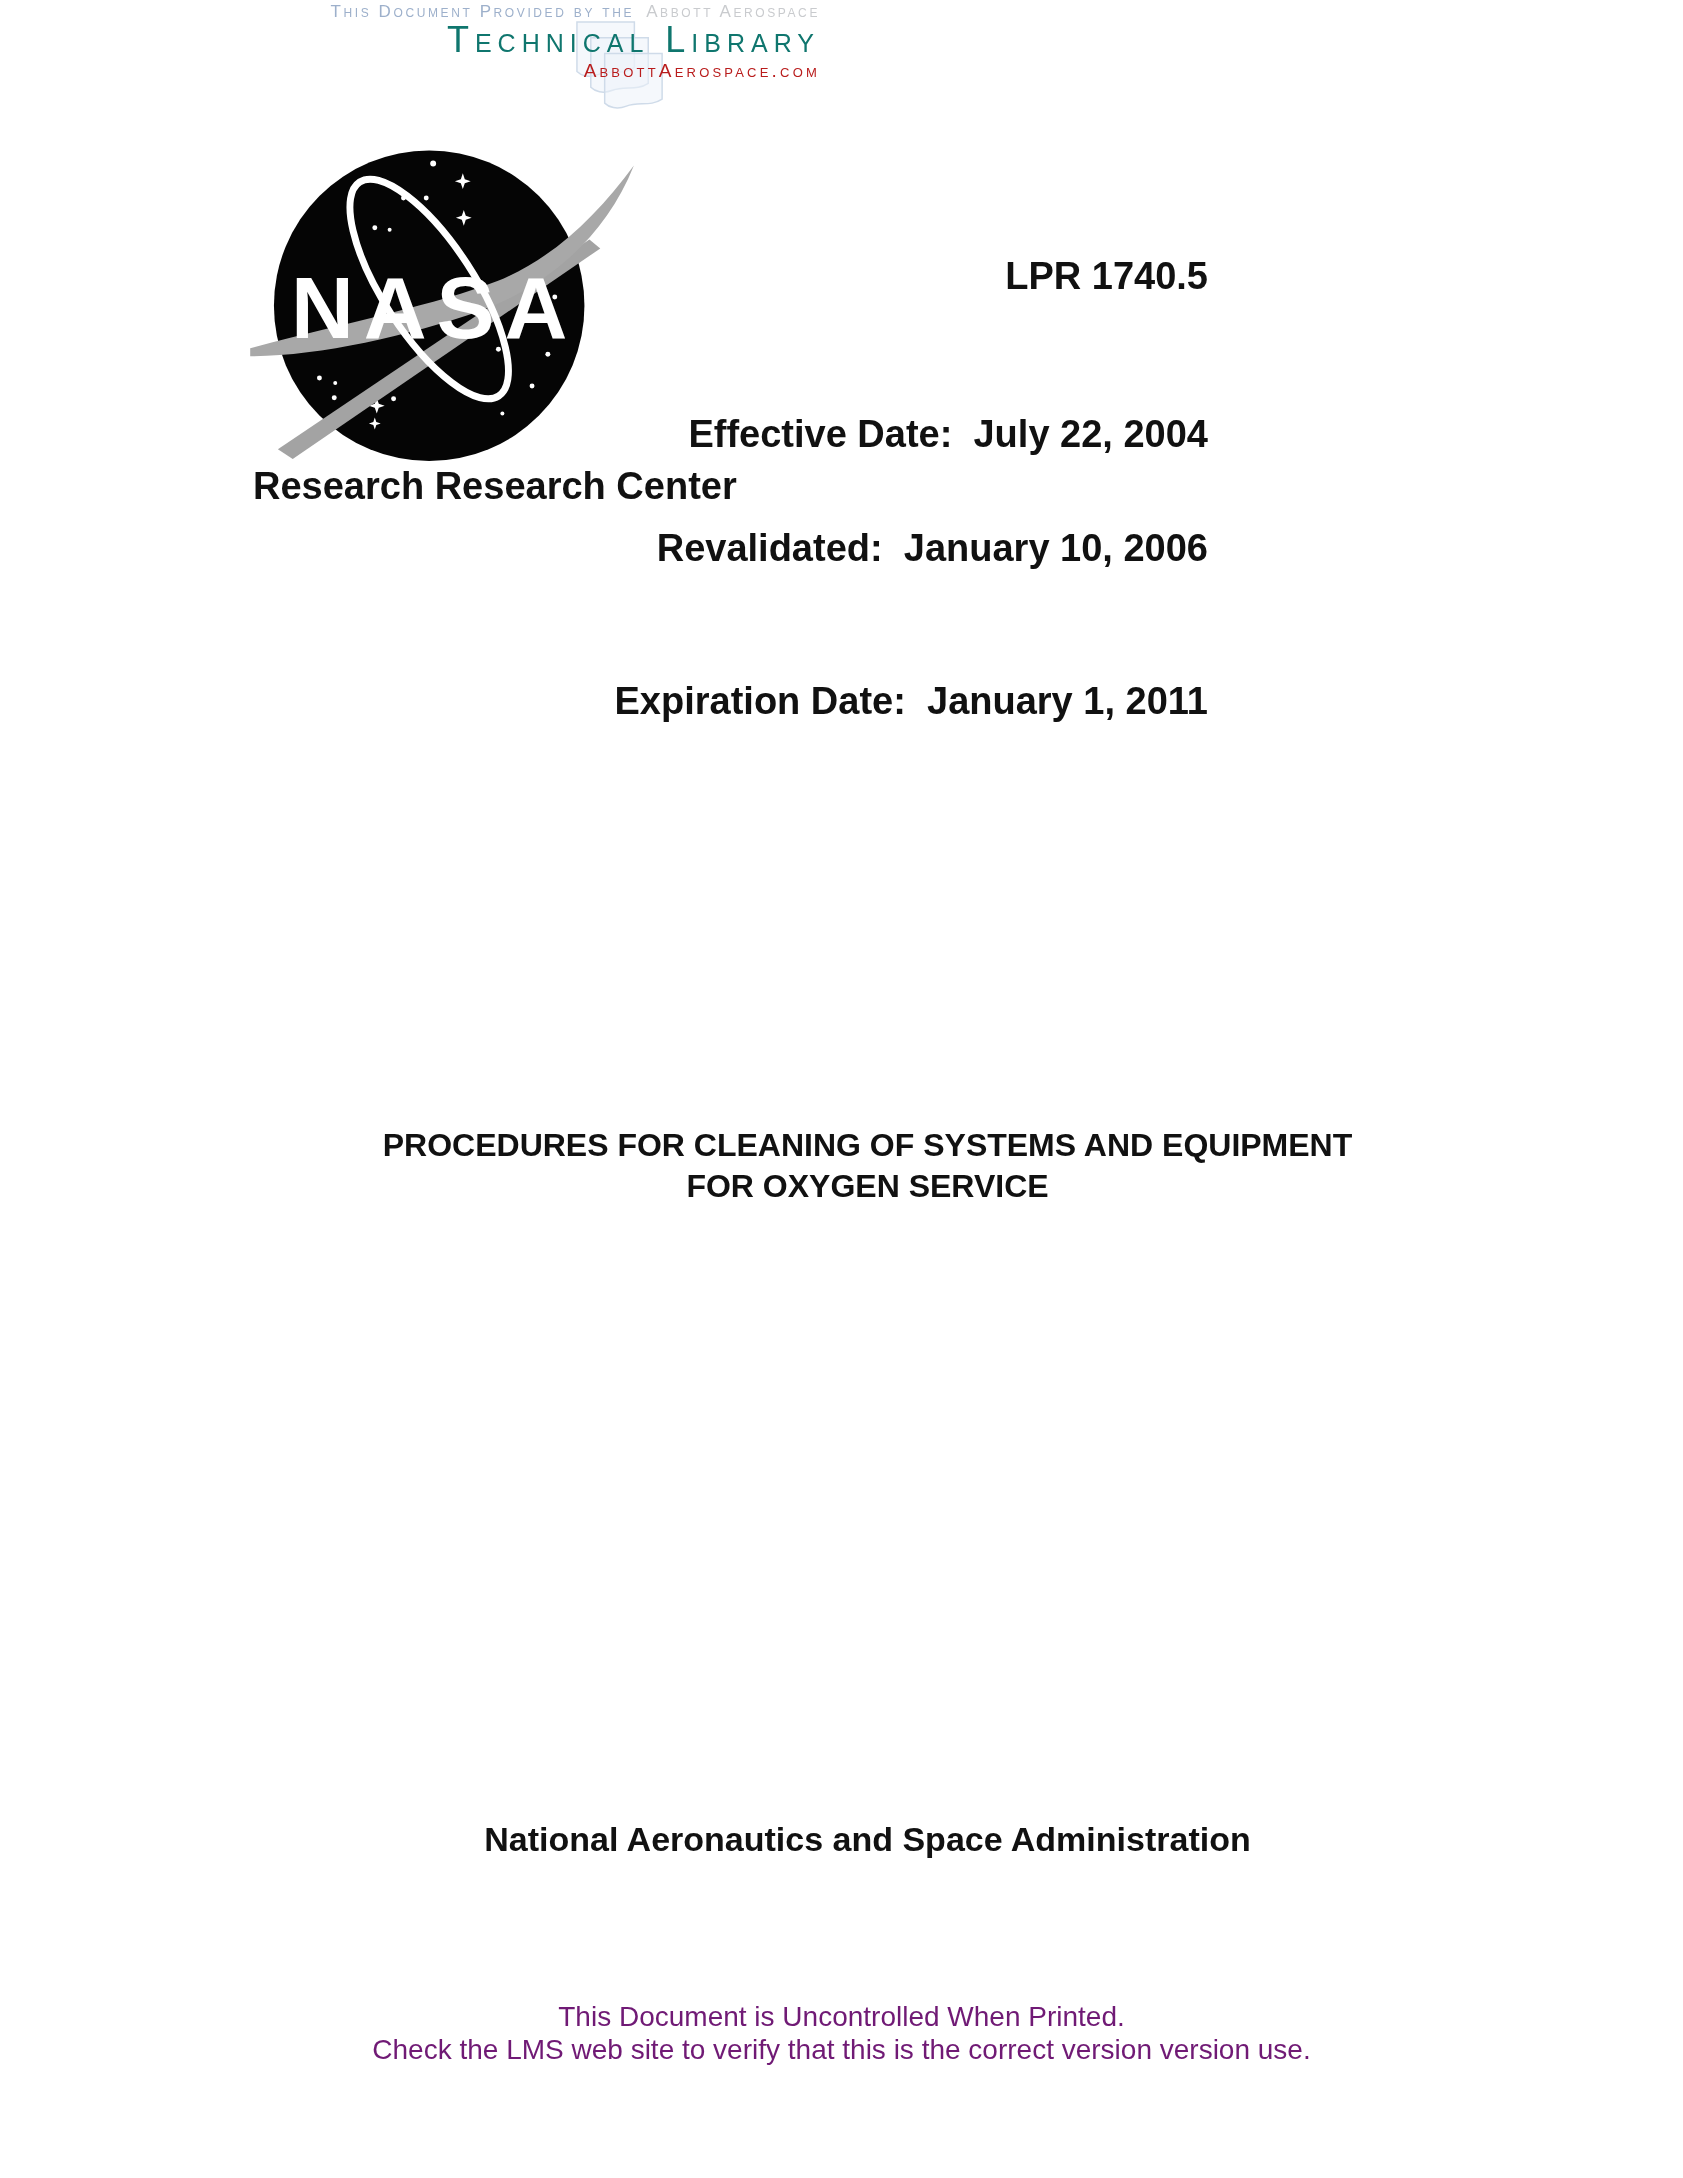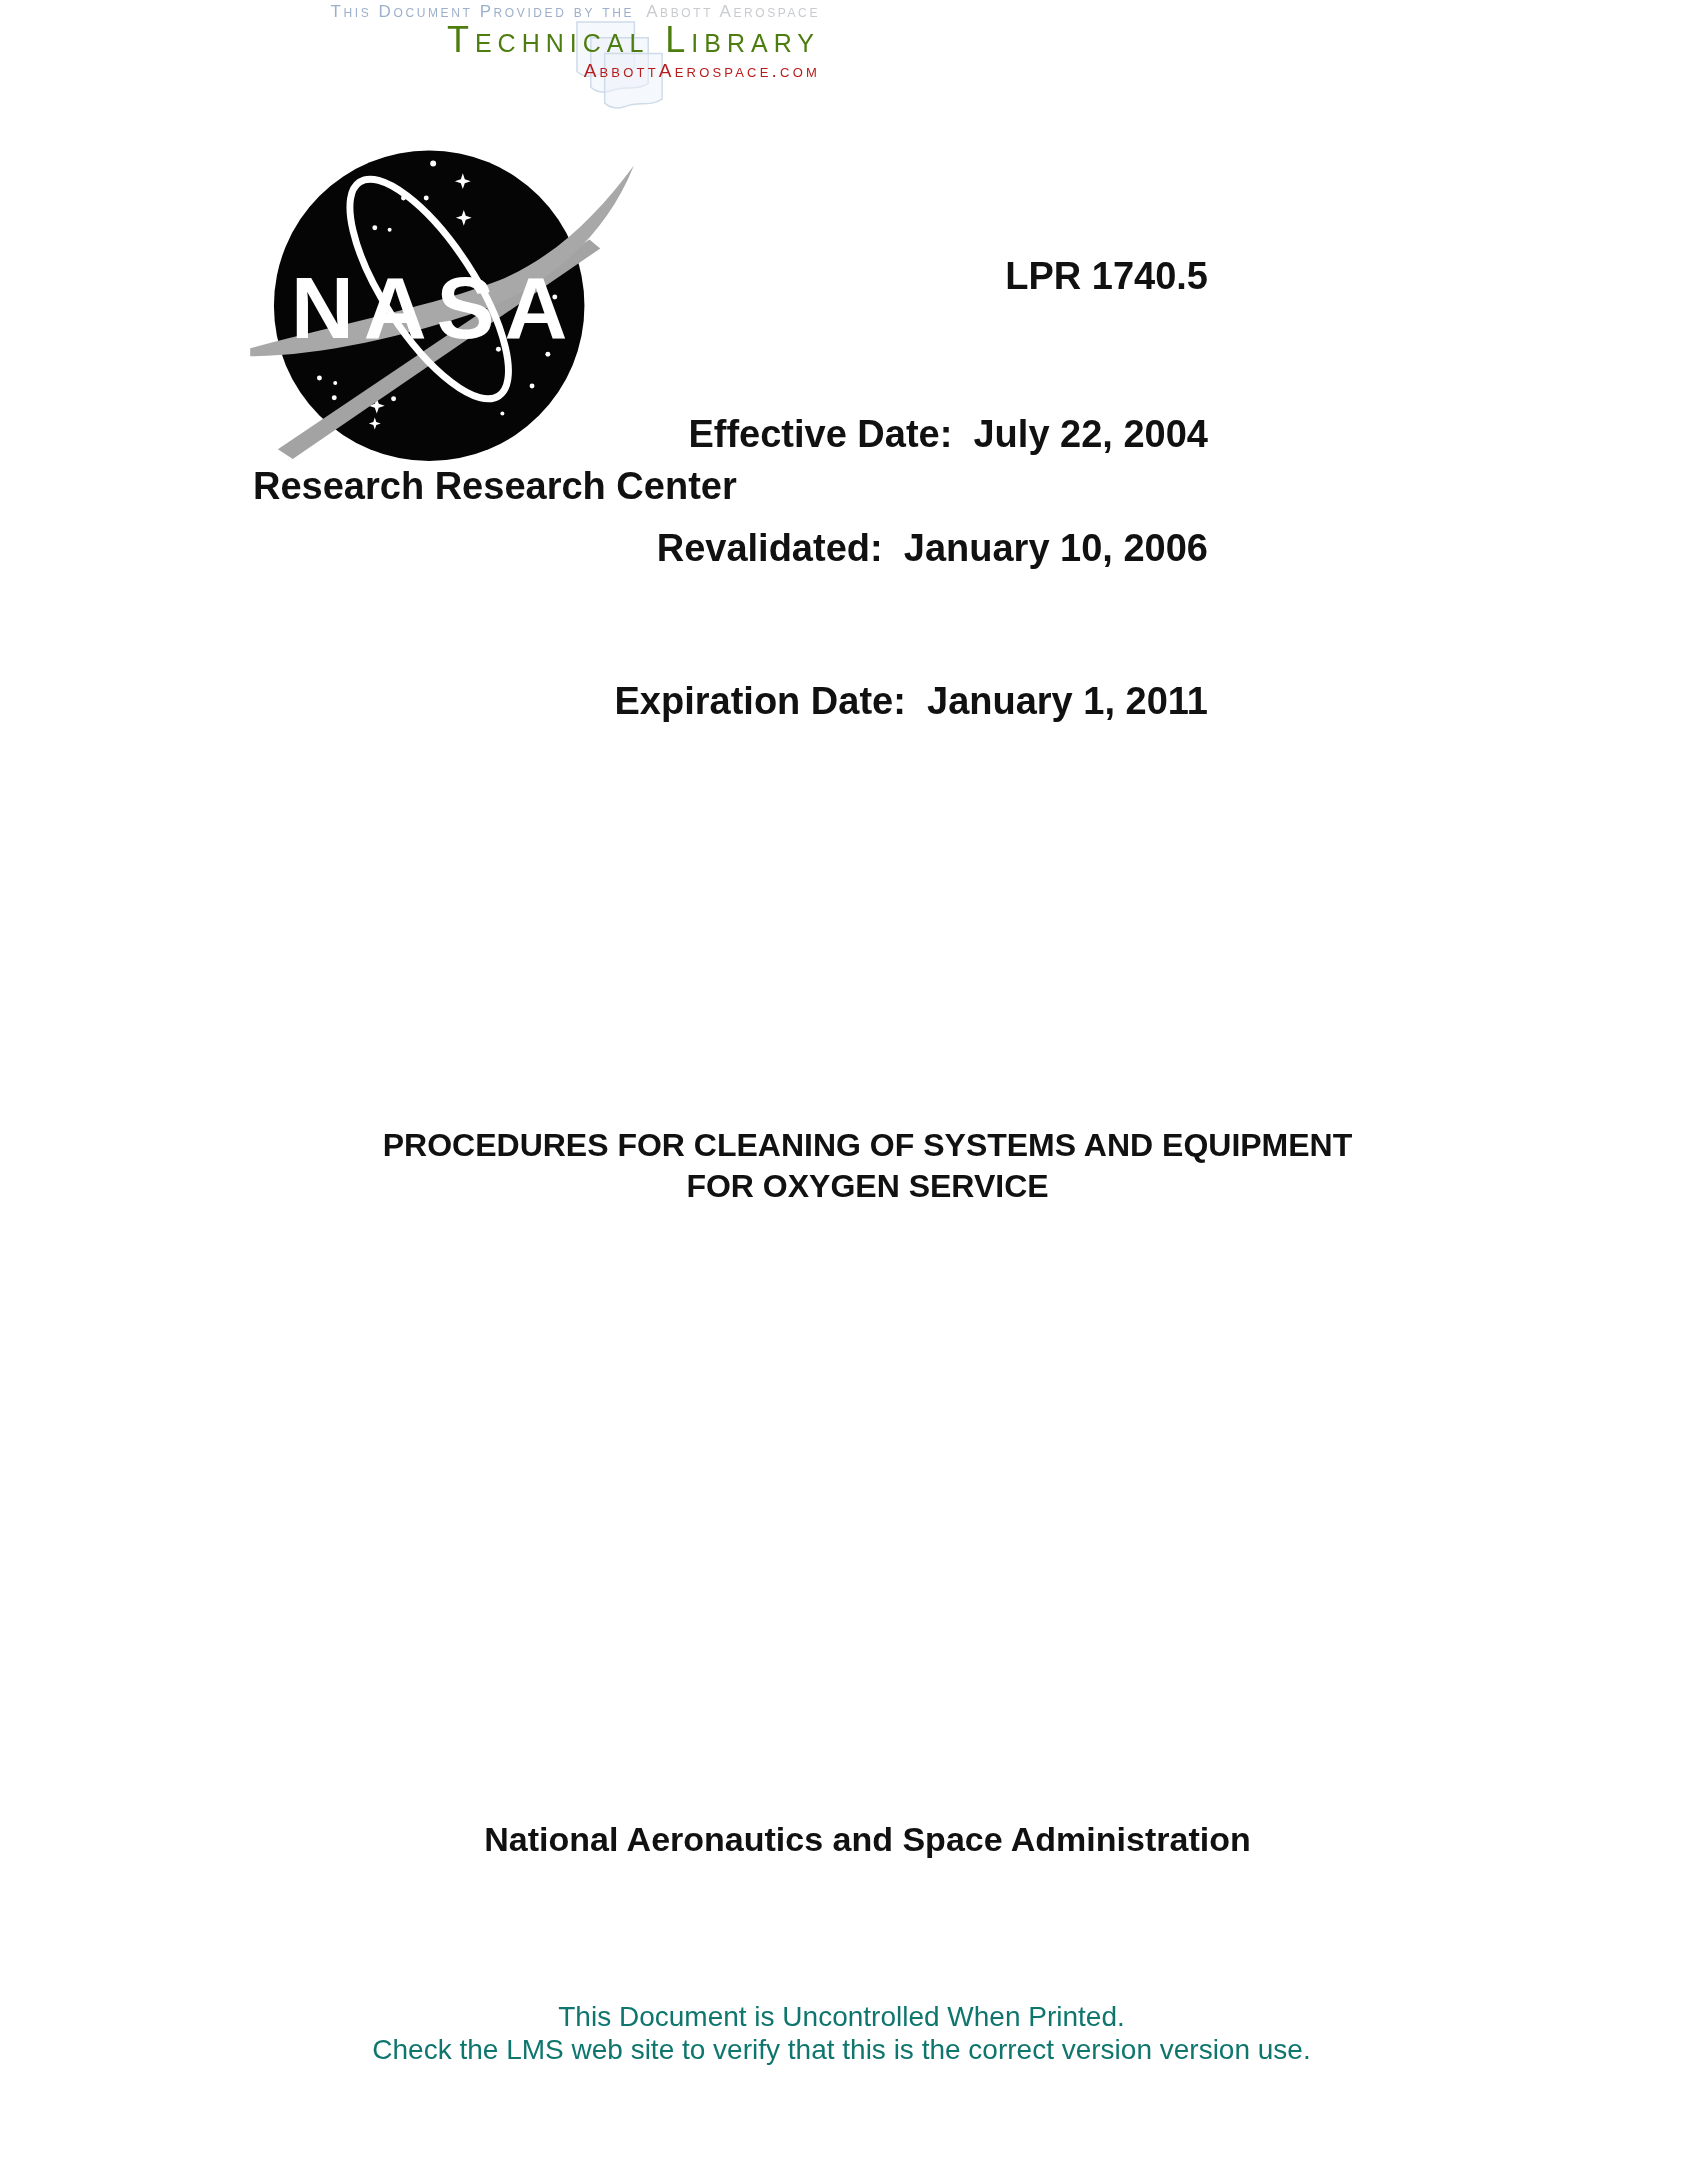--- a/index.html
+++ b/index.html
@@ -29,21 +29,21 @@
   }
   .banner-line1 .provider-name{
     color:#c9cbce;
     margin-left:12px;
   }
   .banner-line2{
     font-size:36px;
     letter-spacing:6px;
     line-height:34px;
     margin-top:1px;
-    color:#4d7c0f;
+    color:#0f766e;
   }
   .banner-line3{
     font-size:19px;
     letter-spacing:3.2px;
     line-height:20px;
     margin-top:4px;
     color:#b91c1c;
   }
   .banner-icon{
     position:absolute;
@@ -97,21 +97,21 @@
     font-weight:bold;
   }
   
   .footer-note{
     position:absolute;
     top:2000px;left:0;
     width:1683px;
     text-align:center;
     font-size:28px;
     line-height:33px;
-    color:#0f766e;
+    color:#701a75;
     font-weight:normal;
   }
 </style>
 </head>
 <body>
 
 <div id="page">
 
   <div>
     <svg class="banner-icon" viewBox="0 0 104 90" xmlns="http://www.w3.org/2000/svg">

